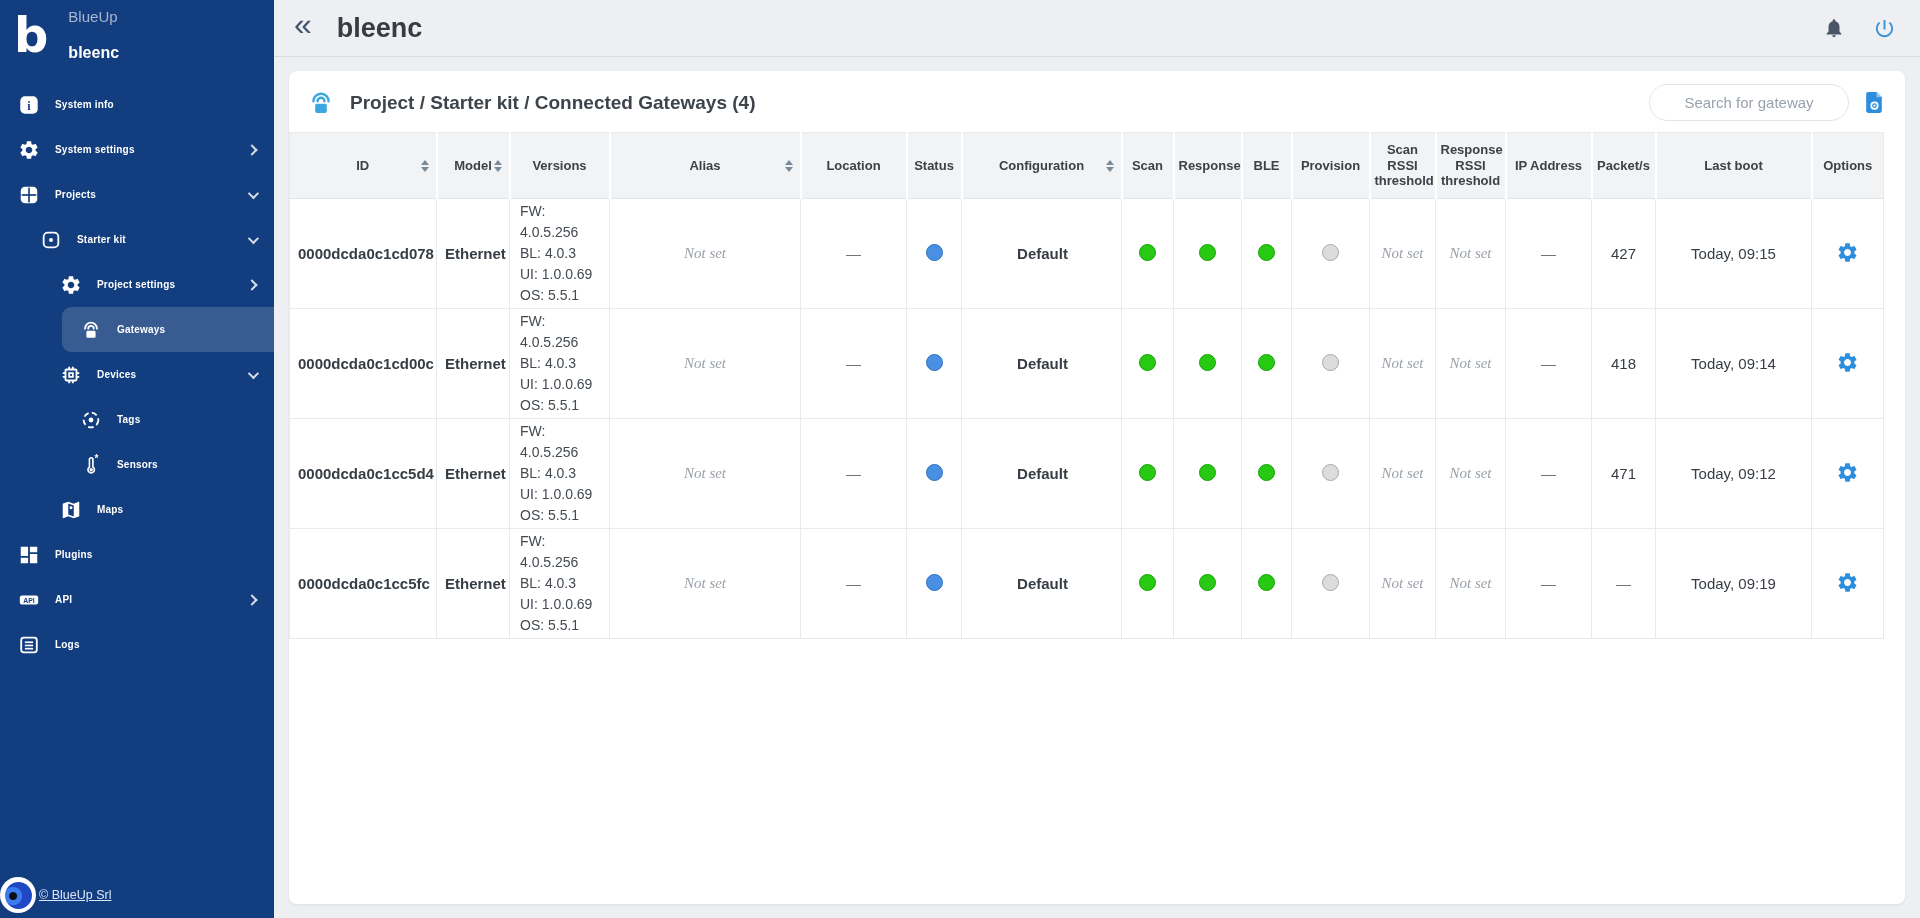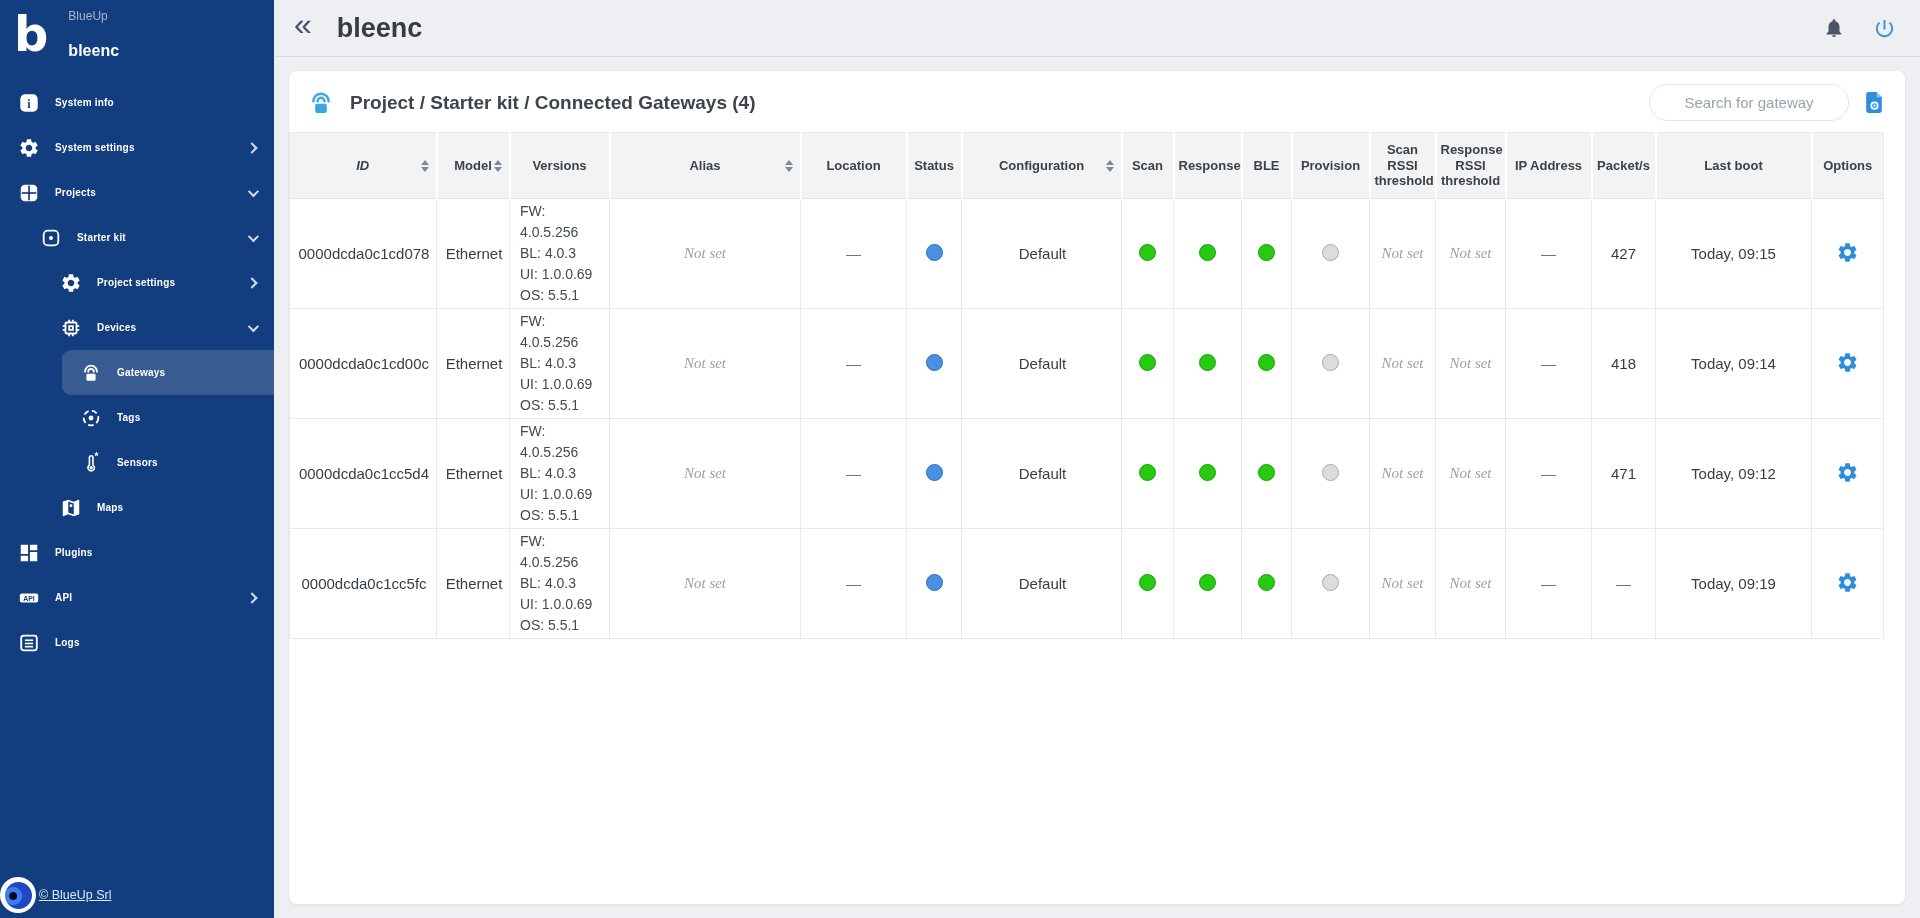--- a/index.html
+++ b/index.html
@@ -14,21 +14,21 @@
   .sidebar {
     width: 274px; min-width: 274px; height: 100%;
     background: var(--sidebar-bg, #123d7e);
     position: relative; color: #fff;
   }
   .brand { display: flex; align-items: center; gap: 20px; padding: 8px 0 6px 14px; }
   .brand-logo {
     font-family: "DejaVu Sans", sans-serif;
     font-size: 48px; font-weight: 700; line-height: 52px; color: #fff; cursor: pointer;
   }
-  .brand-app { color: #a9b6cf; font-size: 12px; margin-bottom: 19px; }
+  .brand-app { color: #a9b6cf; font-size: 15px; margin-bottom: 19px; }
   .brand-name { color: #fff; font-size: 16px; font-weight: 700; }
 
   .nav { margin-top: 14px; }
   .nav-item {
     height: 45px; display: flex; align-items: center; gap: 15px;
     padding-left: 18px; position: relative; cursor: pointer;
   }
   .nav-icon { width: 22px; height: 22px; display: flex; align-items: center; justify-content: center; flex: none; }
   .nav-icon svg { width: 22px; height: 22px; }
   .nav-label { font-size: 10px; font-weight: 600; letter-spacing: .2px; white-space: nowrap; }
@@ -85,28 +85,28 @@
   .search::placeholder { color: #9aa2ac; }
   .export-btn { display: flex; cursor: pointer; }
 
   
   table { border-collapse: collapse; table-layout: fixed; width: 1594px; }
   th {
     background: #f2f3f4; height: 66px; font-size: 13px; font-weight: 700; color: #3b4248;
     border-left: 2px solid #fff; border-top: 1px solid #e8eaed; border-bottom: 1px solid #e2e5e8;
     position: relative; padding: 2px 4px; line-height: 1.2; vertical-align: middle; text-align: center;
   }
-  th:first-child { border-left: 1px solid #e8eaed; font-style: italic; }
+  th:first-child { border-left: 1px solid #e8eaed; }
   th:last-child  { border-right: 1px solid #e8eaed; }
   td {
     border: 1px solid #e8eaed; height: 94px; text-align: center; vertical-align: middle;
     font-size: 15px; color: #363d44; padding: 2px 6px; background: #fff;
   }
   td.versions { text-align: left; font-size: 14px; color: #434a51; line-height: 1.5; padding-left: 10px; }
-  td.strongcell { font-weight: 400; padding-left: 8px; }
+  td.strongcell { font-weight: 700; padding-left: 8px; }
   td.notset { font-style: italic; color: #9aa1a9; font-weight: 400; font-family: Liberation Serif, serif; }
   td.dash { color: #6d757d; }
   .sort { position: absolute; right: 7px; top: 50%; transform: translateY(-50%); display: flex; flex-direction: column; gap: 2px; }
   .sort i { display: block; width: 0; height: 0; border-left: 4.5px solid transparent; border-right: 4.5px solid transparent; }
   .sort .up { border-bottom: 5px solid #7b8a9a; }
   .sort .dn { border-top: 5px solid #7b8a9a; }
 
   .dot { display: inline-block; width: 17px; height: 17px; border-radius: 50%; }
   .dot-blue  { background: var(--dot-blue, #4a90e2);  border: 1px solid var(--dot-blue-border, #2b6fc2); }
   .dot-green { background: var(--dot-green, #28c912); border: 1px solid var(--dot-green-border, #13a303); }
@@ -170,39 +170,39 @@
   </div>
       <div class="nav-item lvl2">
     <span class="nav-icon">
           <svg viewBox="0 0 24 24">
             <path fill="#fff" d="M19.14,12.94c0.04-0.3,0.06-0.61,0.06-0.94c0-0.32-0.02-0.64-0.07-0.94l2.03-1.58c0.18-0.14,0.23-0.41,0.12-0.61l-1.92-3.32c-0.12-0.22-0.37-0.29-0.59-0.22l-2.39,0.96c-0.5-0.38-1.03-0.7-1.62-0.94L14.4,2.81c-0.04-0.24-0.24-0.41-0.48-0.41h-3.84c-0.24,0-0.43,0.17-0.47,0.41L9.25,5.35C8.66,5.59,8.12,5.92,7.63,6.29L5.24,5.33c-0.22-0.08-0.47,0-0.59,0.22L2.74,8.87C2.62,9.08,2.66,9.34,2.86,9.48l2.03,1.58C4.84,11.36,4.8,11.69,4.8,12s0.02,0.64,0.07,0.94l-2.03,1.58c-0.18,0.14-0.23,0.41-0.12,0.61l1.92,3.32c0.12,0.22,0.37,0.29,0.59,0.22l2.39-0.96c0.5,0.38,1.03,0.7,1.62,0.94l0.36,2.54c0.05,0.24,0.24,0.41,0.48,0.41h3.84c0.24,0,0.44-0.17,0.47-0.41l0.36-2.54c0.59-0.24,1.13-0.56,1.62-0.94l2.39,0.96c0.22,0.08,0.47,0,0.59-0.22l1.92-3.32c0.12-0.22,0.07-0.47-0.12-0.61L19.14,12.94z M12,15.6c-1.98,0-3.6-1.62-3.6-3.6s1.62-3.6,3.6-3.6s3.6,1.62,3.6,3.6S13.98,15.6,12,15.6z"></path>
           </svg>
         </span>
     <span class="nav-label">Project settings</span>
     <span class="chev chev-right"></span>
   </div>
-      <div class="nav-item lvl2">
-    <span class="nav-icon">
-          <svg viewBox="0 0 24 24">
-            <path fill="#fff" d="M15 9H9v6h6V9zm-2 4h-2v-2h2v2zm8-2V9h-2V7c0-1.1-.9-2-2-2h-2V3h-2v2h-2V3H9v2H7c-1.1 0-2 .9-2 2v2H3v2h2v2H3v2h2v2c0 1.1.9 2 2 2h2v2h2v-2h2v2h2v-2h2c1.1 0 2-.9 2-2v-2h2v-2h-2v-2h2zm-4 6H7V7h10v10z"></path>
-          </svg>
-        </span>
-    <span class="nav-label">Devices</span>
-    <span class="chev chev-down"></span>
-  </div>
       <div class="nav-item lvl3 active">
     <span class="nav-icon">
           <svg viewBox="0 0 24 24">
             <path d="M5.5 10.5 a6.5 6.5 0 0 1 13 0" fill="none" stroke="#fff" stroke-width="2" stroke-linecap="round"></path>
             <path d="M9 10.5 a3 3 0 0 1 6 0" fill="none" stroke="#fff" stroke-width="2" stroke-linecap="round"></path>
             <rect x="7" y="12.7" width="10" height="7.8" rx="1.5" fill="#fff"></rect>
           </svg>
         </span>
     <span class="nav-label">Gateways</span>
 
+  </div>
+      <div class="nav-item lvl2">
+    <span class="nav-icon">
+          <svg viewBox="0 0 24 24">
+            <path fill="#fff" d="M15 9H9v6h6V9zm-2 4h-2v-2h2v2zm8-2V9h-2V7c0-1.1-.9-2-2-2h-2V3h-2v2h-2V3H9v2H7c-1.1 0-2 .9-2 2v2H3v2h2v2H3v2h2v2c0 1.1.9 2 2 2h2v2h2v-2h2v2h2v-2h2c1.1 0 2-.9 2-2v-2h2v-2h-2v-2h2zm-4 6H7V7h10v10z"></path>
+          </svg>
+        </span>
+    <span class="nav-label">Devices</span>
+    <span class="chev chev-down"></span>
   </div>
       <div class="nav-item lvl3">
     <span class="nav-icon">
           <svg viewBox="0 0 24 24">
             <circle cx="12" cy="12" r="8" fill="none" stroke="#fff" stroke-width="2" stroke-dasharray="6 3.6"></circle>
             <circle cx="12" cy="12" r="2.6" fill="#fff"></circle>
           </svg>
         </span>
     <span class="nav-label">Tags</span>
 

